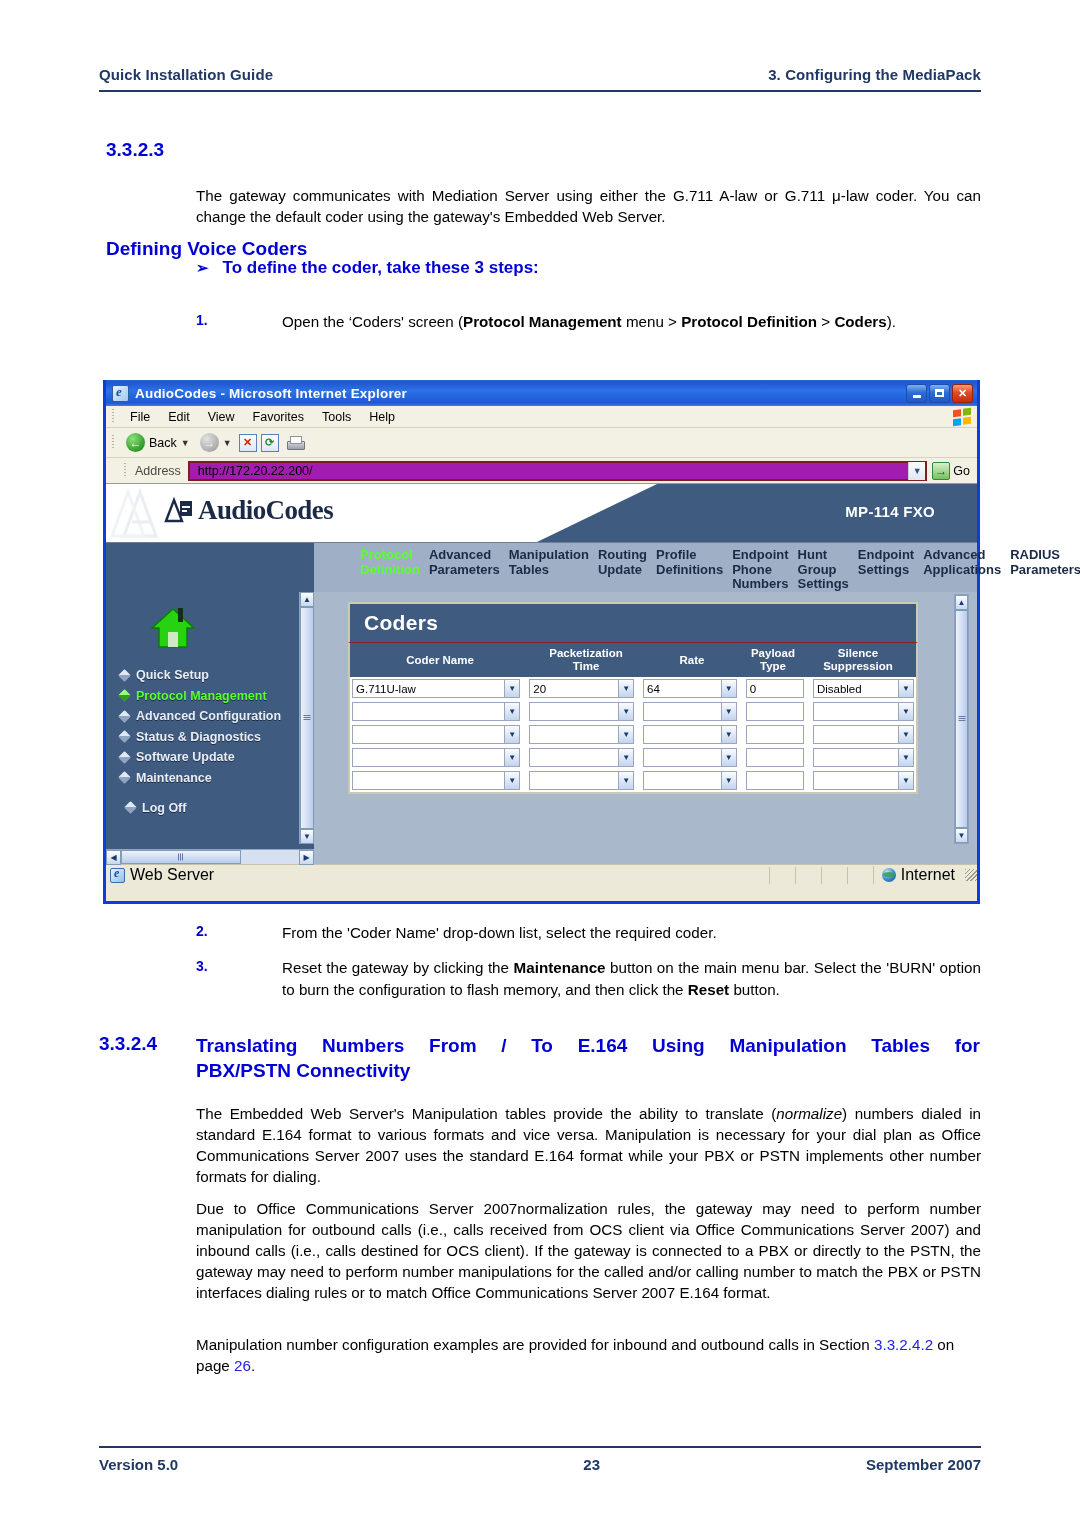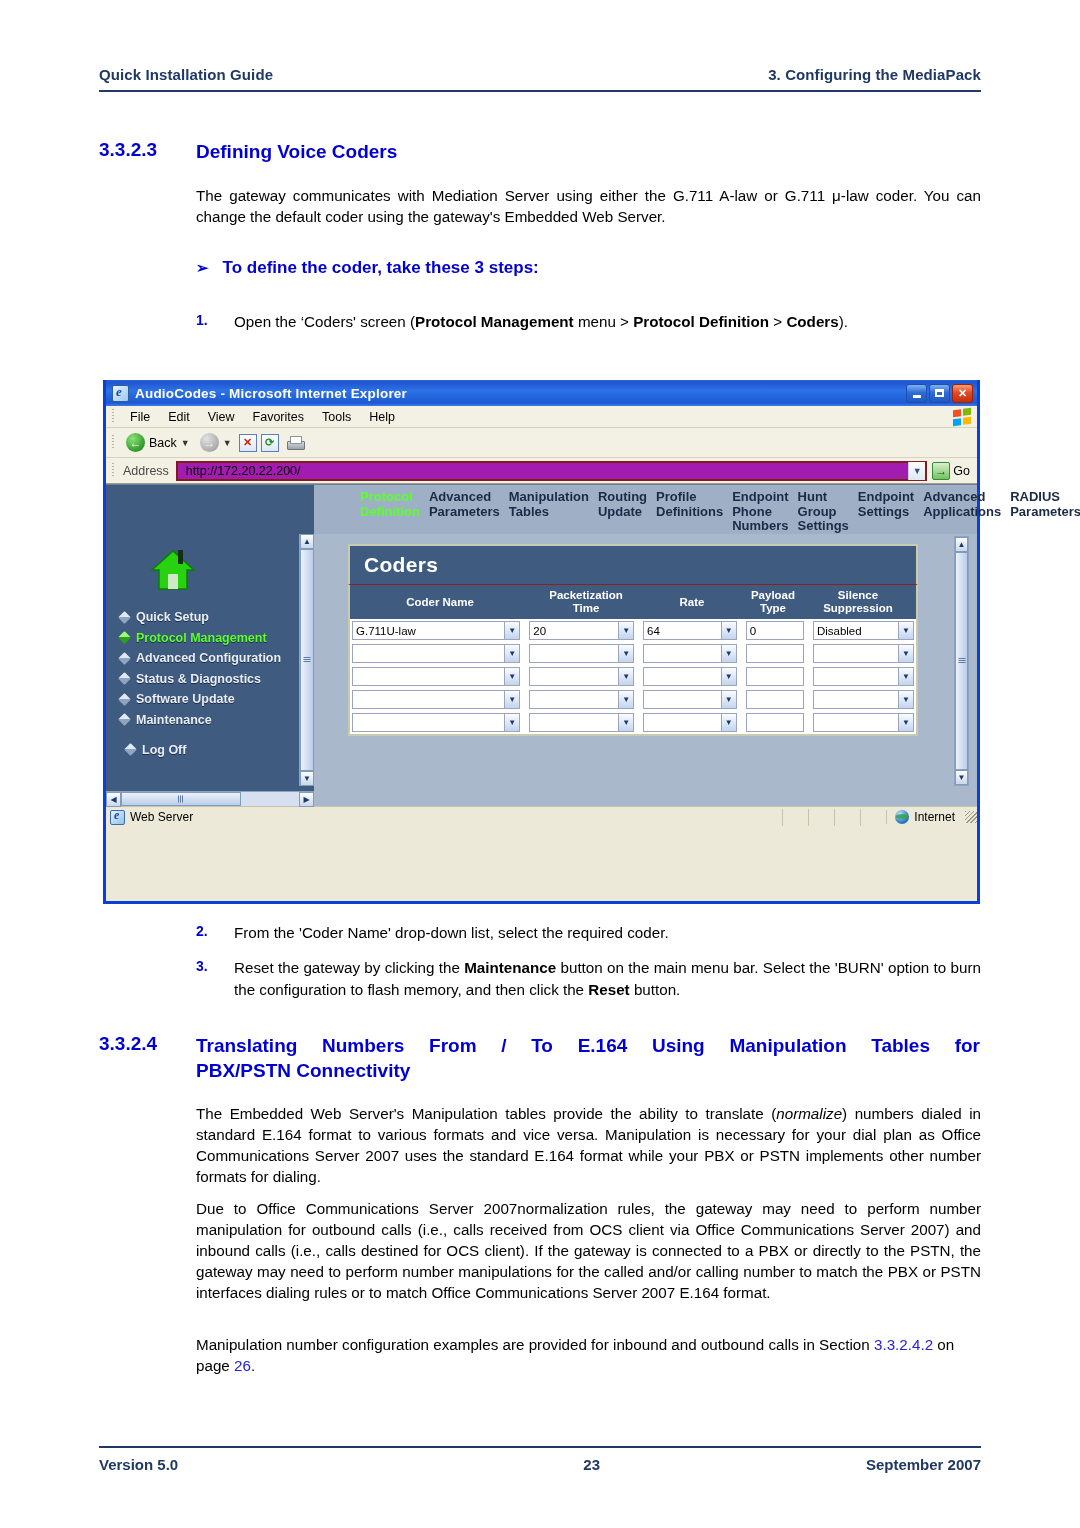--- a/index.html
+++ b/index.html
@@ -37,21 +37,21 @@
 
   
   .h3 {
     position: absolute;
     display: flex; align-items: flex-start;
     color: #0000D4; font-weight: bold;
   }
   .h3 .num { width: 97px; flex: 0 0 97px; font-size: 19px; }
   .h3 .ttl { font-size: 19px; line-height: 1.33; }
 
-  #sec-3323 { left: 99px; top: 139px; width: 890px; }
+  #sec-3323 { left: 106px; top: 139px; width: 890px; flex-direction: column; }
   #sec-3324 { left: 99px; top: 1033px; width: 890px; }
   #sec-3324 .ttl { width: 784px; text-align: justify; text-align-last: left;}
   #sec-3324 .ttl .l1 { display: block; text-align: justify; text-align-last: justify; }
 
   
   .para {
     position: absolute;
     left: 196px; width: 785px;
     font-size: 15.2px; line-height: 1.38;
     text-align: justify;
@@ -69,21 +69,21 @@
 
   
   .step {
     position: absolute; width: 785px; left: 196px;
     display: flex; align-items: flex-start;
     font-size: 15.2px; line-height: 1.42;
   }
   .step .n {
     flex: 0 0 38px; color: #0000D4; font-weight: bold; font-size: 14px;
   }
-  .step .t { flex: 1; text-align: justify; }
+  .step .t { flex: 1; text-align: justify; margin-left: 48px; }
 
   
   .figcap {
     position: absolute; left: 0; top: 348px; width: 1080px;
     text-align: center; font-weight: bold; font-size: 16px;
   }
 
   
   .browser {
     position: absolute;
@@ -161,21 +161,21 @@
   .sqbtn.stop { color: #C62B0E; }
   .sqbtn.refresh { color: #1E8A2E; }
   .printer { width: 20px; height: 16px; margin-left: 4px; position: relative; }
   .printer:before { content:""; position:absolute; left:2px; top:6px; width:16px;height:7px;
     background: linear-gradient(#D9DCE2,#9AA0AA); border:1px solid #70757d; border-radius:1px;}
   .printer:after { content:""; position:absolute; left:5px; top:1px; width:10px;height:6px;
     background:#fff; border:1px solid #8d9299;}
 
   .addressbar {
     height: 26px; background: #F3F1E4; display: flex; align-items: center;
-    padding-left: 4px; border-bottom: 1px solid #9D9B8A;
+    padding-left: 16px; border-bottom: 1px solid #9D9B8A;
   }
   .addressbar .lbl { font-size: 12.5px; color: #4a4a42; padding: 0 7px 0 2px; }
   .addrfield {
     flex: 1; height: 20px; background: #a21caf; border: 2px solid #7f1d1d;
     display: flex; align-items: center; font-size: 12.5px; padding-left: 8px;
     color: #000;
   }
   .addrfield .dd {
     margin-left: auto; width: 17px; height: 18px;
     background: linear-gradient(#fbfbfb,#E2E8F2);
@@ -313,21 +313,21 @@
 
   .main-scroll {
     position: absolute; right: 8px; top: 2px; width: 15px; height: 250px;
     background: #D6E0F0; display: flex; flex-direction: column;
     border: 1px solid #8FA3C4;
   }
 
   
   .statusbar {
     height: 21px; background: #ECE9D8; display: flex; align-items: center;
-    border-top: 1px solid #C6C2AC; font-size: 12px; padding-left: 4px;
+    border-top: 1px solid #C6C2AC; font-size: 16px; padding-left: 4px;
   }
   .statusbar .ieico {
     width: 15px; height: 15px; margin-right: 5px; border-radius: 2px;
     background: linear-gradient(135deg,#E8F2FF,#8EC0EE); border: 1px solid #3b6ea8;
     position: relative; flex: 0 0 15px;
   }
   .statusbar .ieico:after{content:"e";position:absolute;left:3px;top:-3px;font-family:"Liberation Serif",serif;
     font-style:italic;font-size:12px;color:#1a50a8;font-weight:bold;}
   .sb-seg { width: 26px; height: 17px; border-left: 1px solid #C6C2AC; }
   .sb-zone { margin-left: auto; display: flex; align-items: center; gap: 5px; padding-right: 6px;
@@ -440,20 +440,38 @@
       <span class="addrfield">
         <span>http://172.20.22.200/</span>
         <span class="dd">▼</span>
       </span>
       <span class="gobtn">
         <span class="goicon">→</span>
         <span>Go</span>
       </span>
     </div>
 
+    <div class="ac-banner">
+      <svg class="ac-watermark" viewBox="0 0 80 54">
+        <path d="M14 50 L30 6 L46 50 Z" fill="none" stroke="#9fb3cd" stroke-width="3"></path>
+        <path d="M2 50 L18 6 L34 50 Z" fill="none" stroke="#c0cfe2" stroke-width="3"></path>
+        <path d="M22 36 H40" stroke="#9fb3cd" stroke-width="3"></path>
+      </svg>
+      <div class="ac-logo">
+        <svg class="ac-mark" viewBox="0 0 30 27">
+          <path d="M2 24 L10 3 L18 24 Z" fill="none" stroke="#1b2a45" stroke-width="2.4"></path>
+          <rect x="16" y="4" width="12" height="15" fill="#1b2a45"></rect>
+          <path d="M18 9 h8 v2 h-8 z" fill="#fff"></path>
+          <path d="M18 13 h5 v2 h-5 z" fill="#fff"></path>
+        </svg>
+        <span class="ac-name">AudioCodes</span>
+      </div>
+      <div class="ac-wedge"></div>
+      <div class="ac-model">MP-114 FXO</div>
+    </div>
 
     <div class="ac-nav">
       <div class="navpad"></div>
       <div class="navitems">
         <span class="ni active">Protocol
 Definition</span>
         <span class="ni">Advanced
 Parameters</span>
         <span class="ni">Manipulation
 Tables</span>

